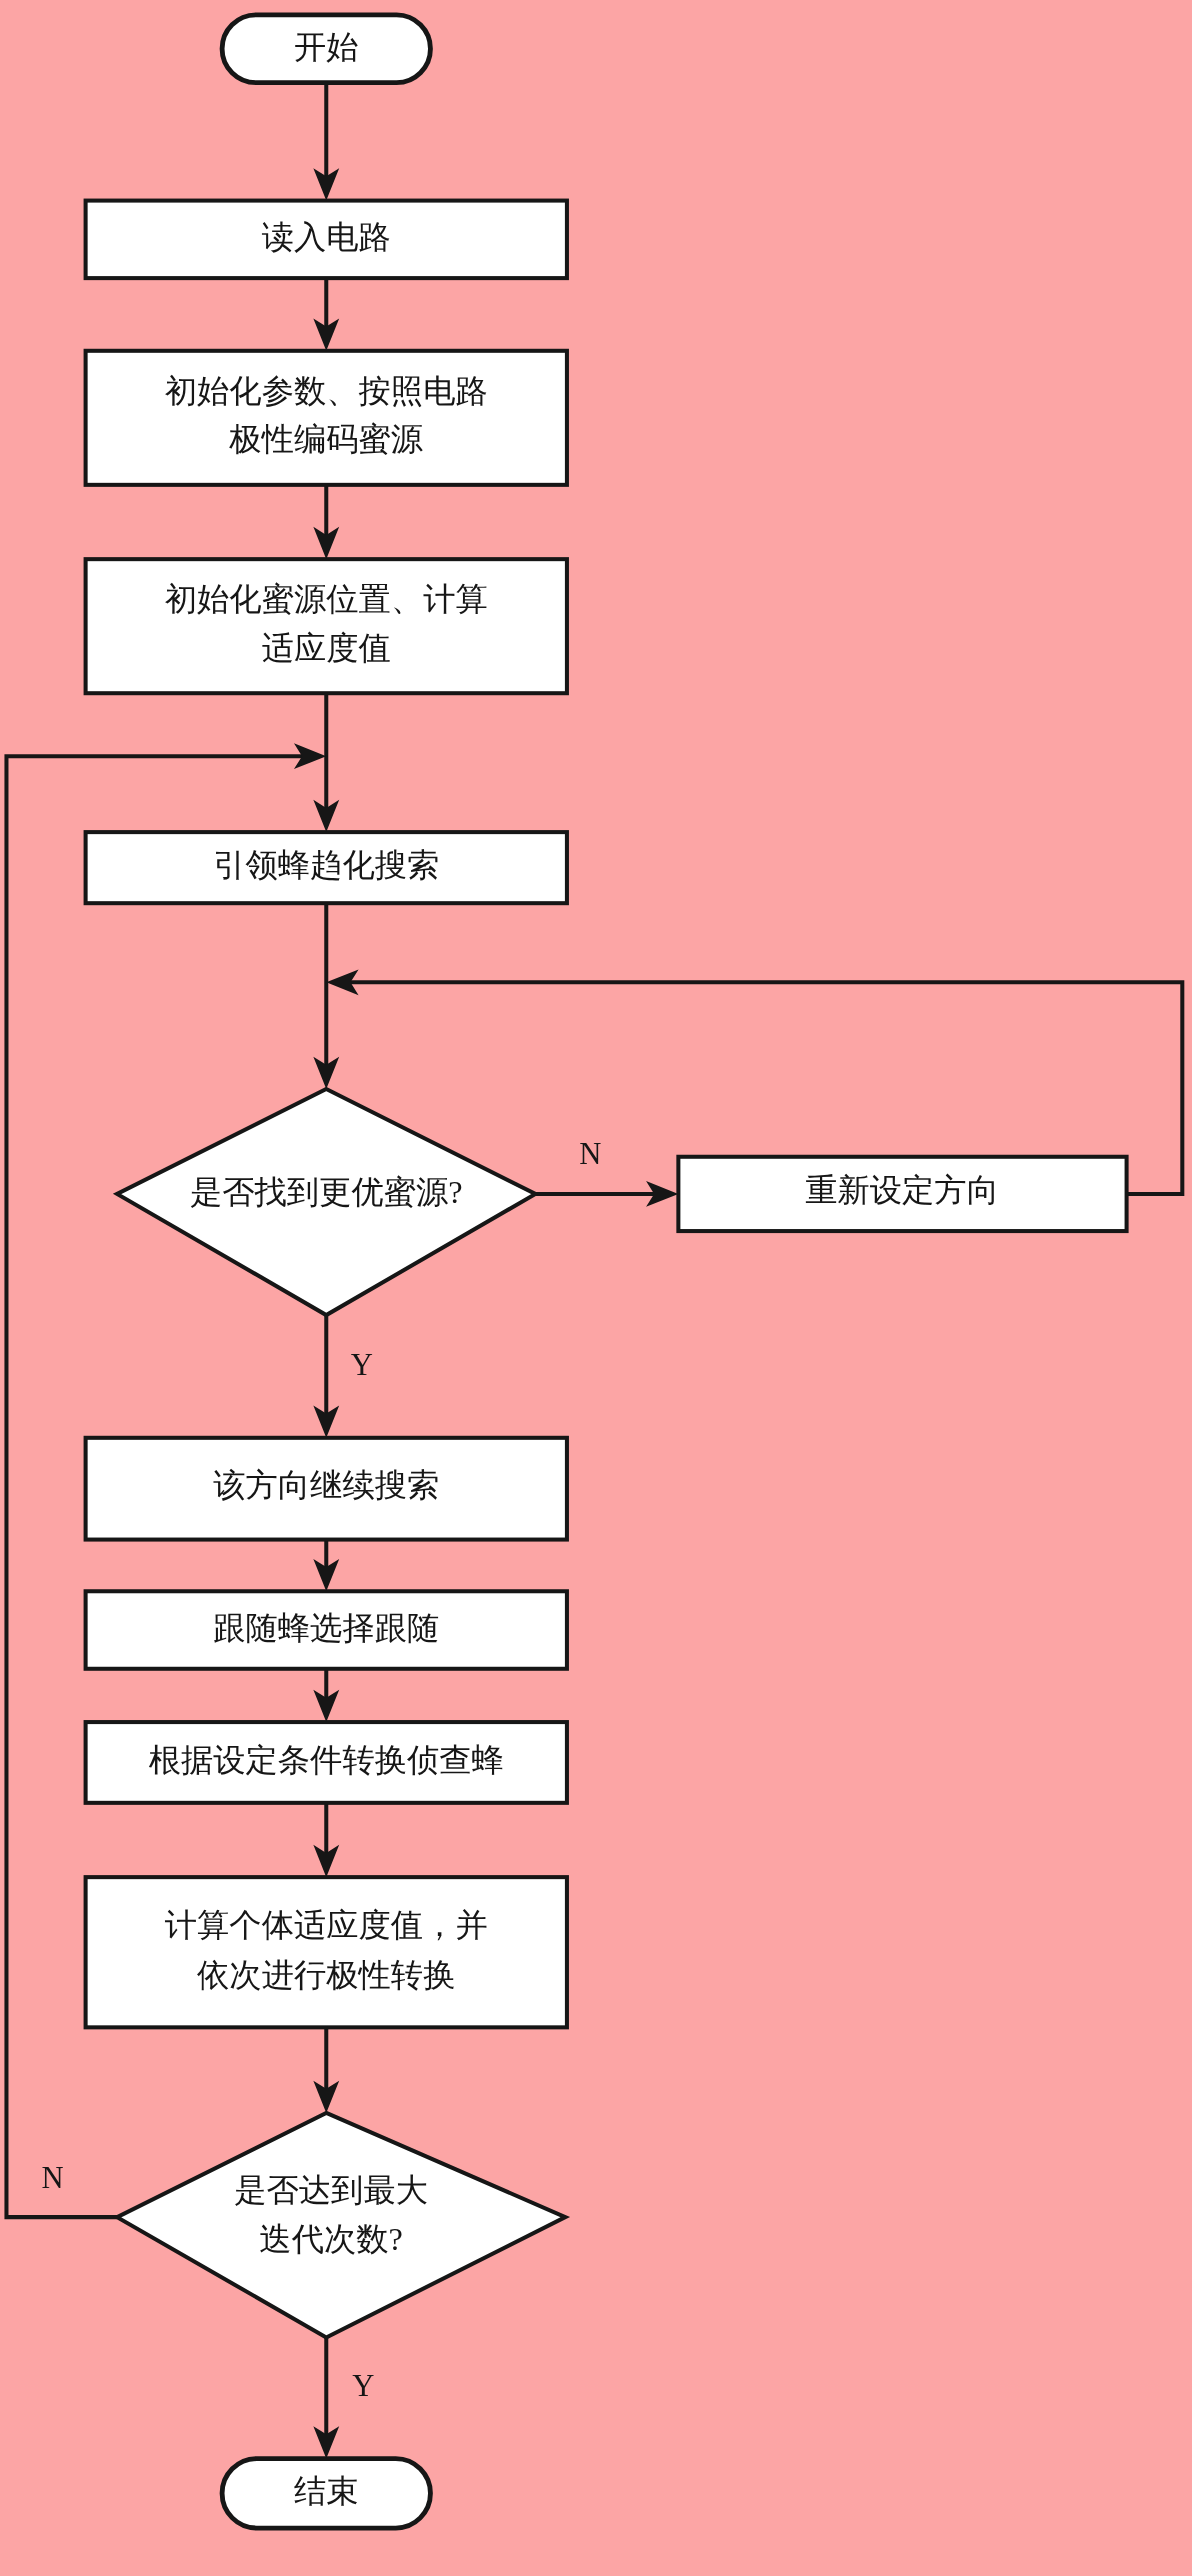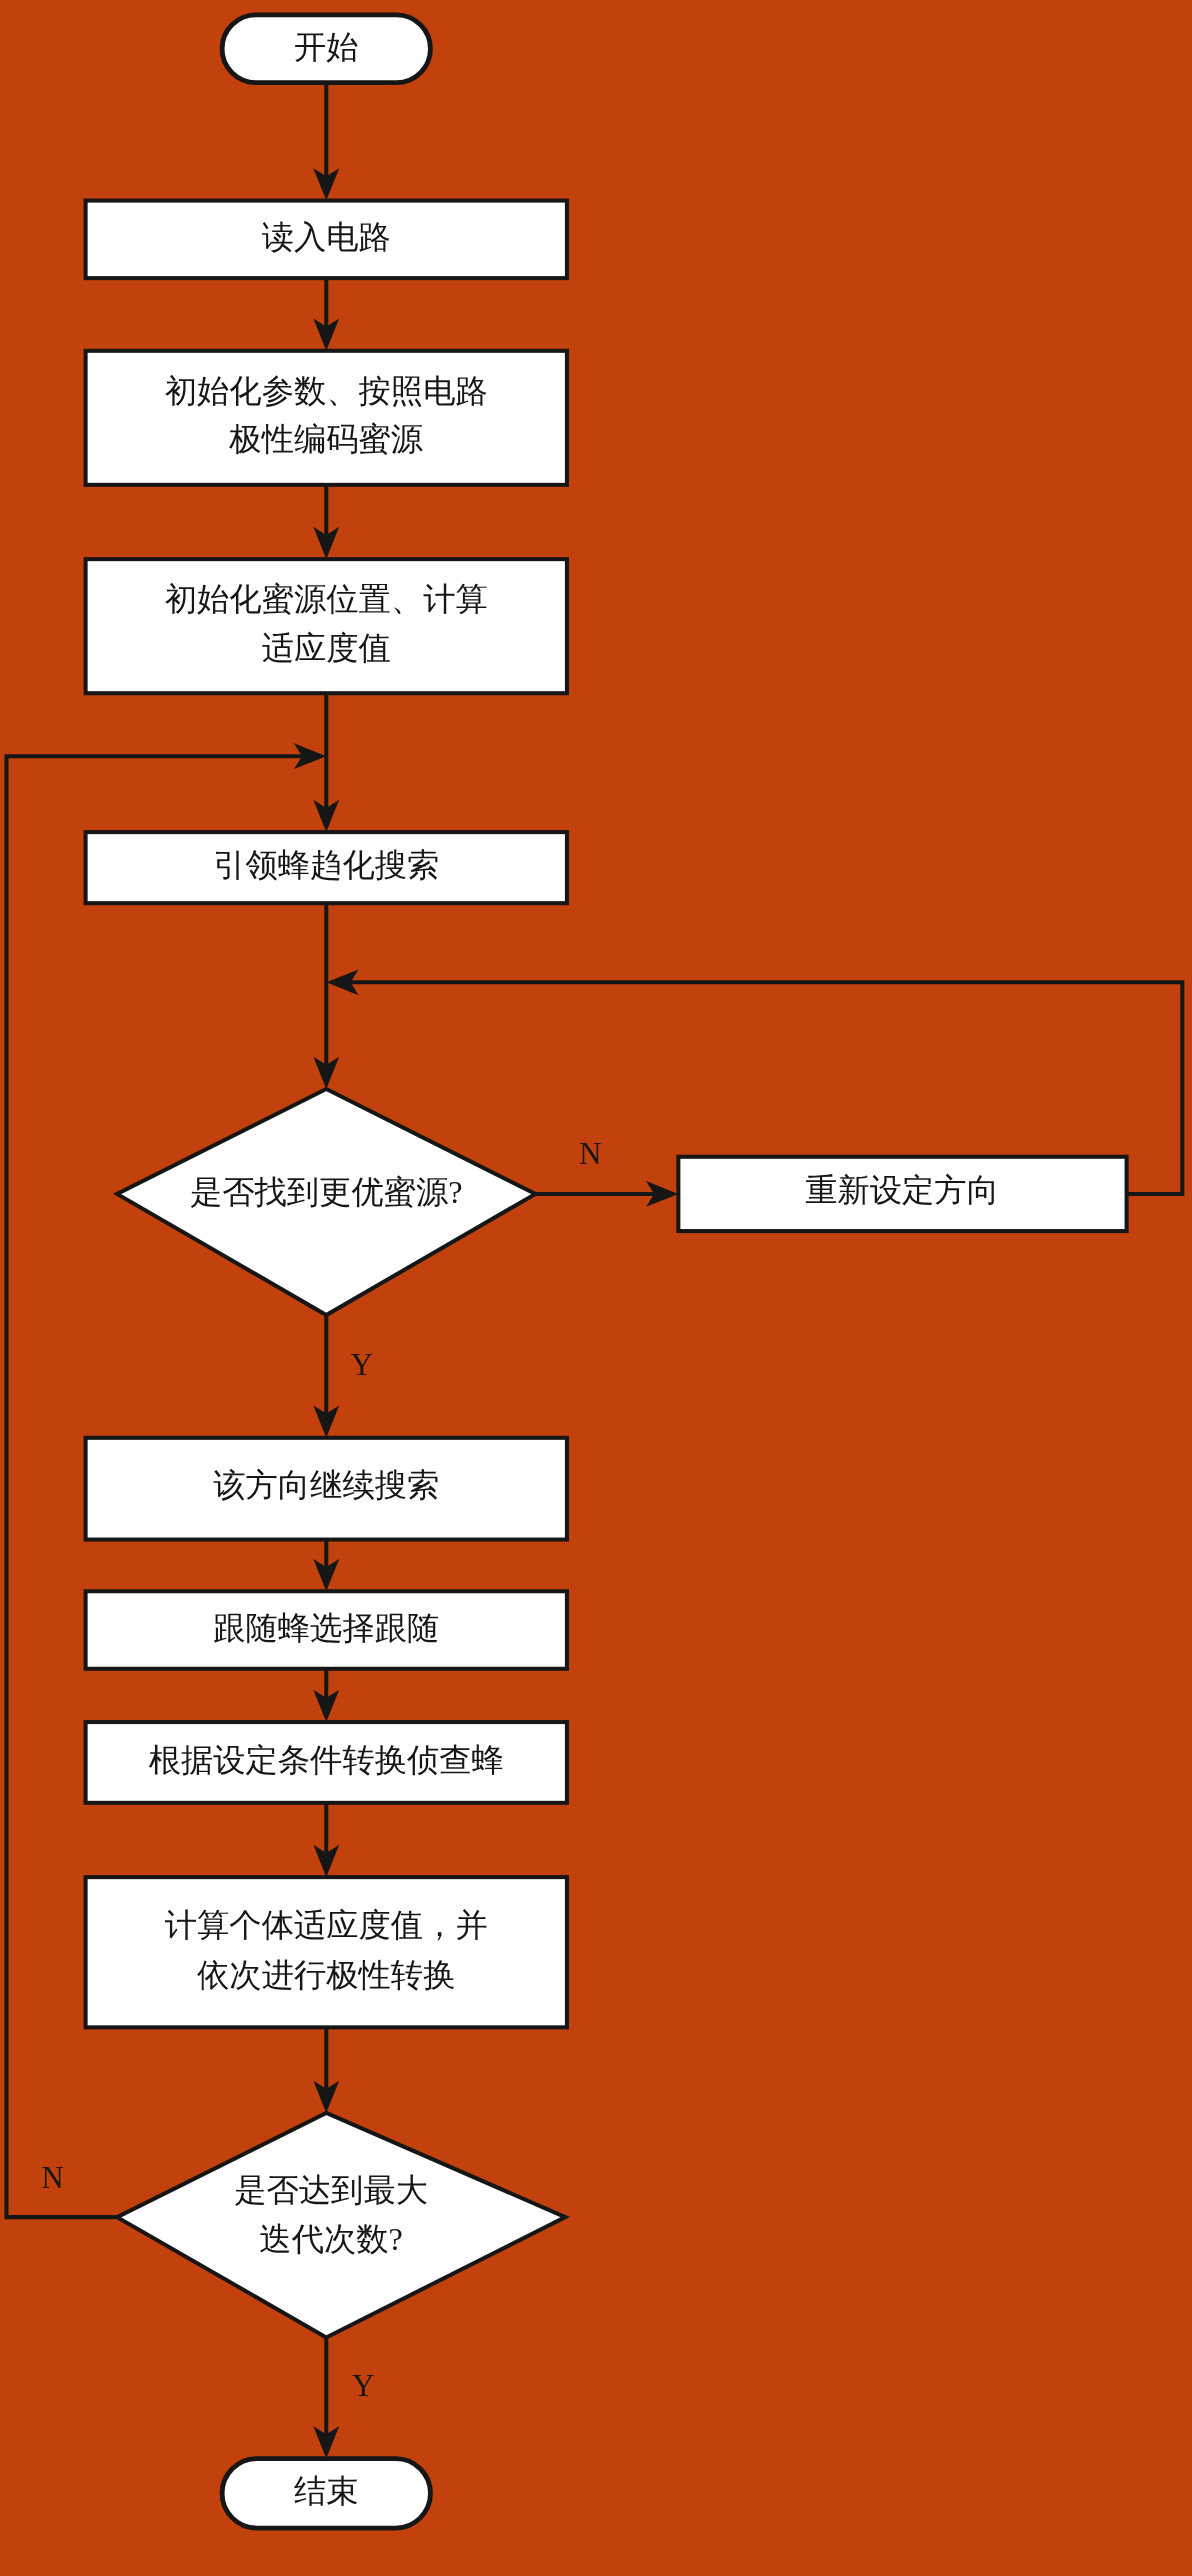--- a/index.html
+++ b/index.html
@@ -9,21 +9,21 @@
   }
   body {
     width: 1192px;
     height: 2576px;
     font-family: "Liberation Serif", "DejaVu Serif", serif;
   }
   #flowchart-root {
     position: relative;
     width: 1192px;
     height: 2576px;
-    background: #c2410c;
+    background: #fca5a5;
   }
   svg.chart-canvas {
     display: block;
     width: 1192px;
     height: 2576px;
   }
   .node-shape {
     fill: #ffffff;
     stroke: #161616;
     stroke-width: 5;

